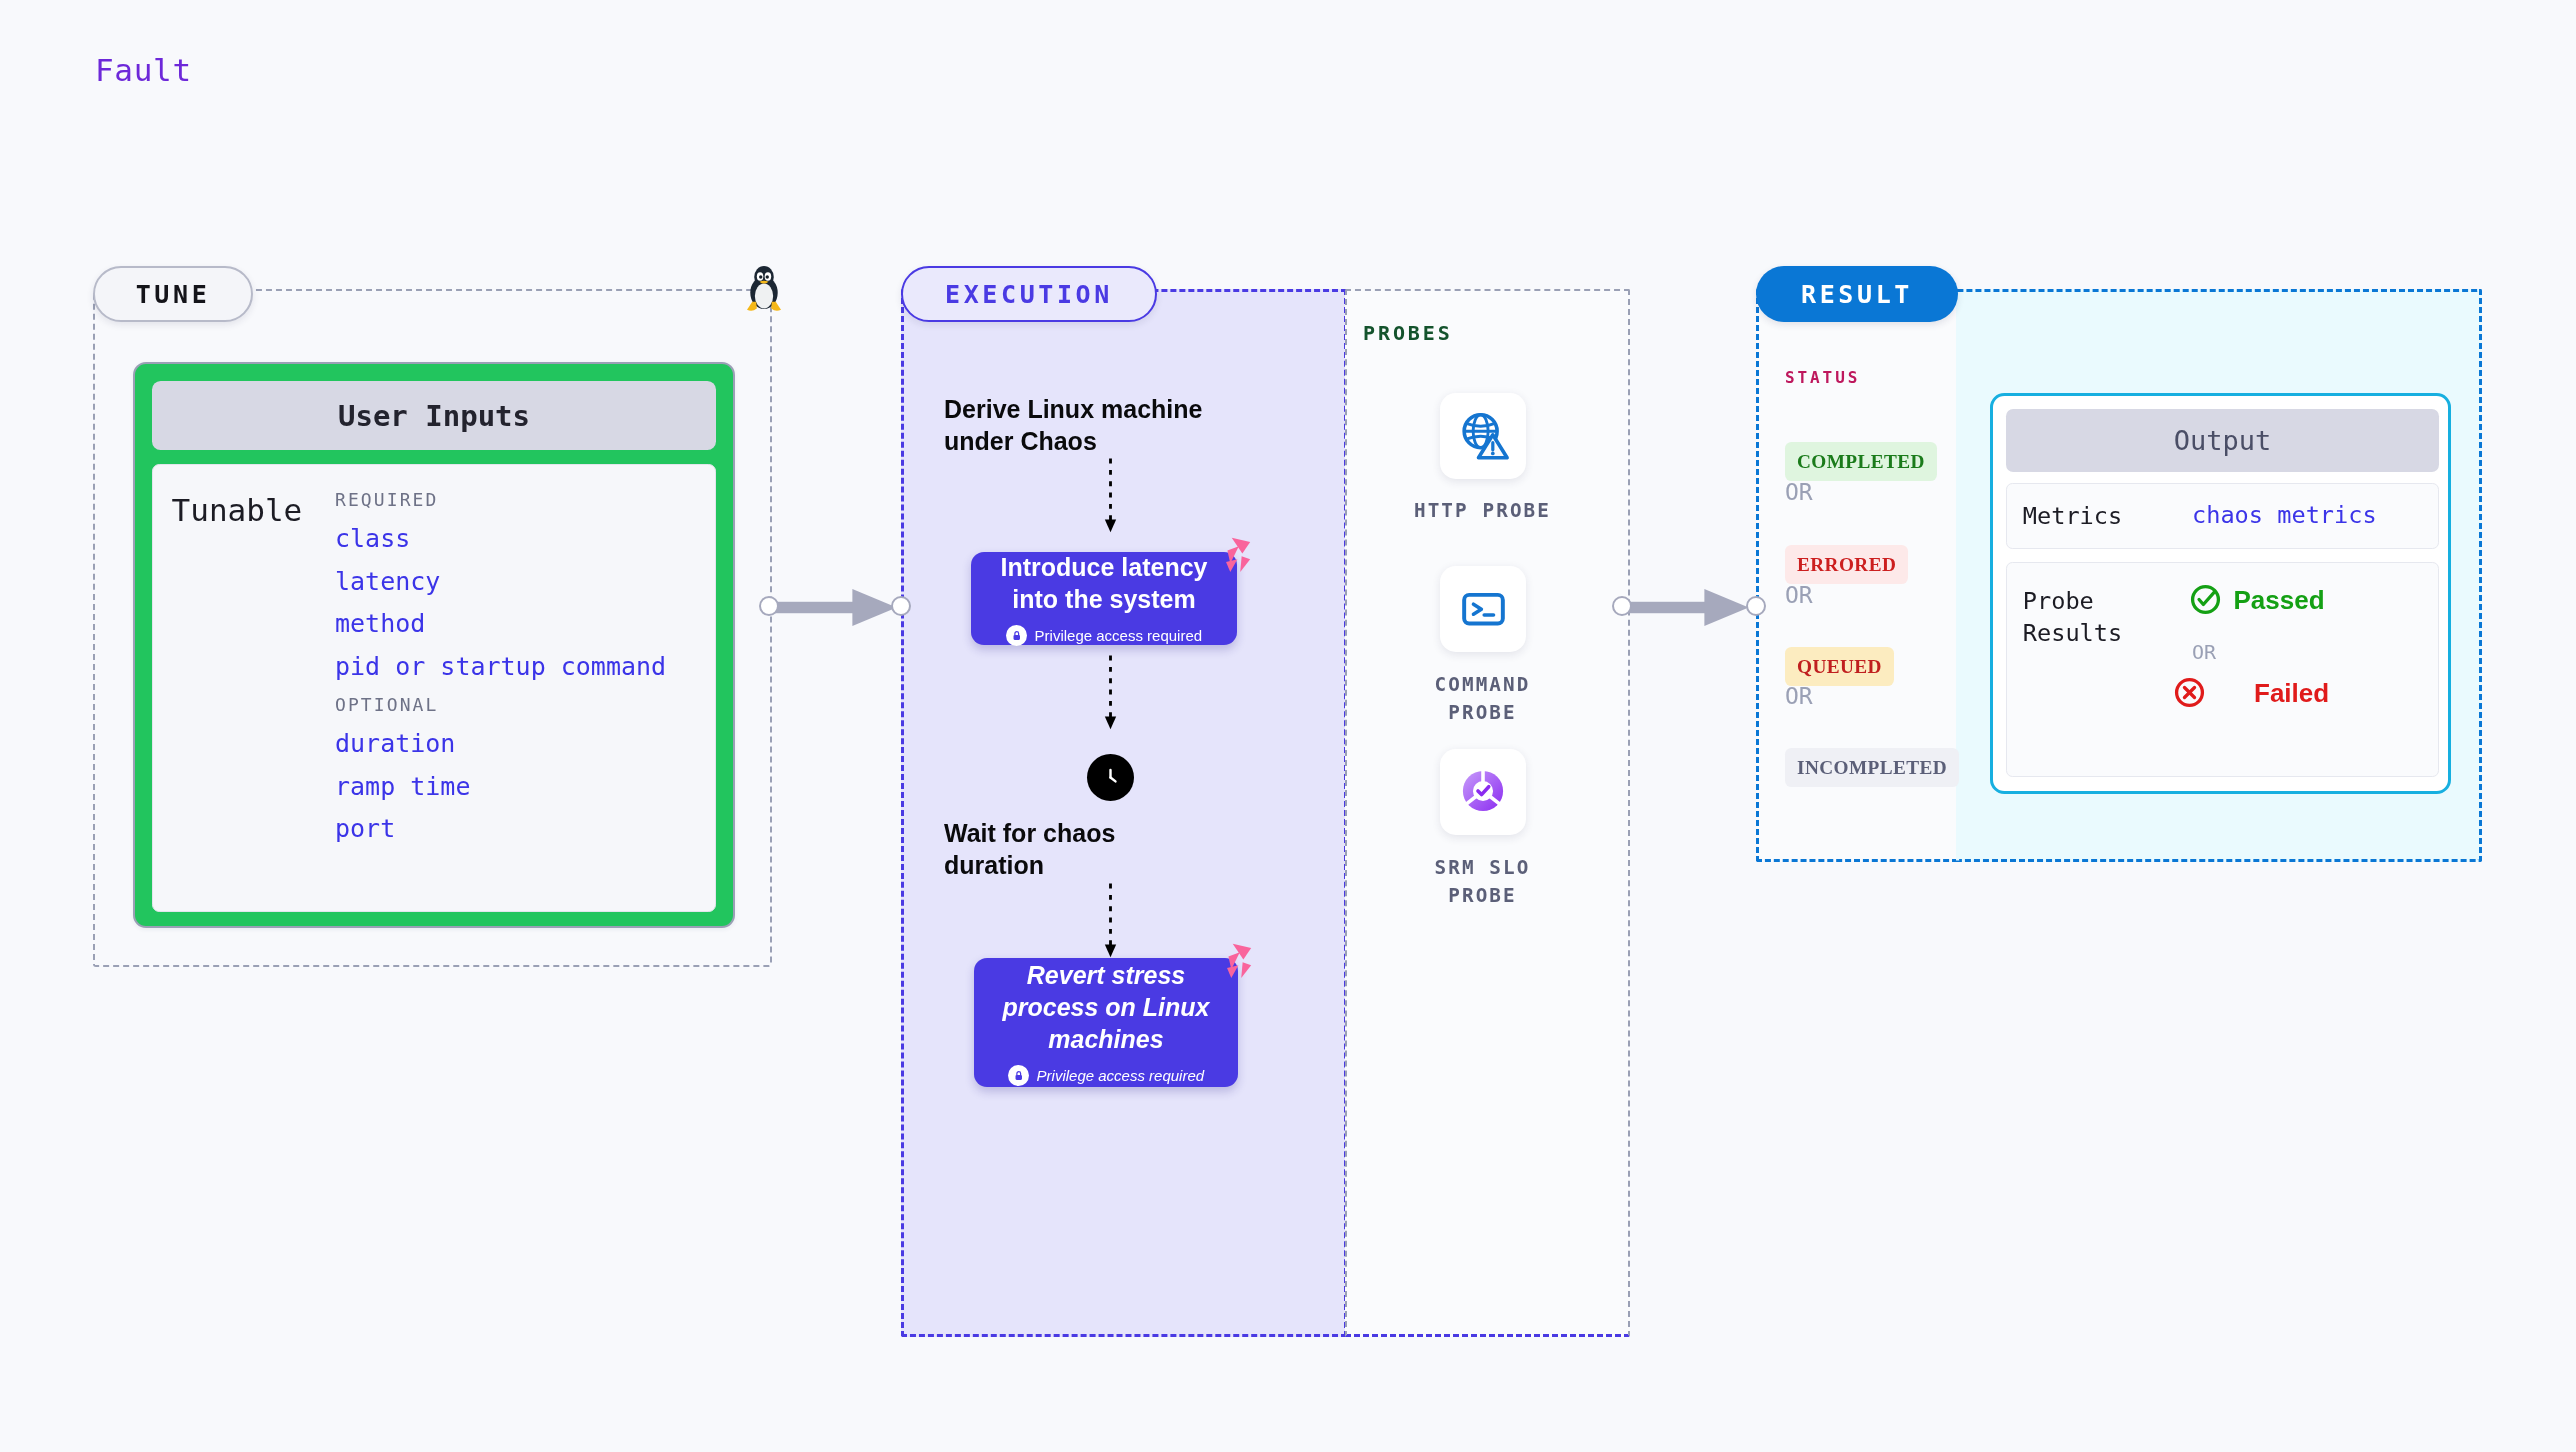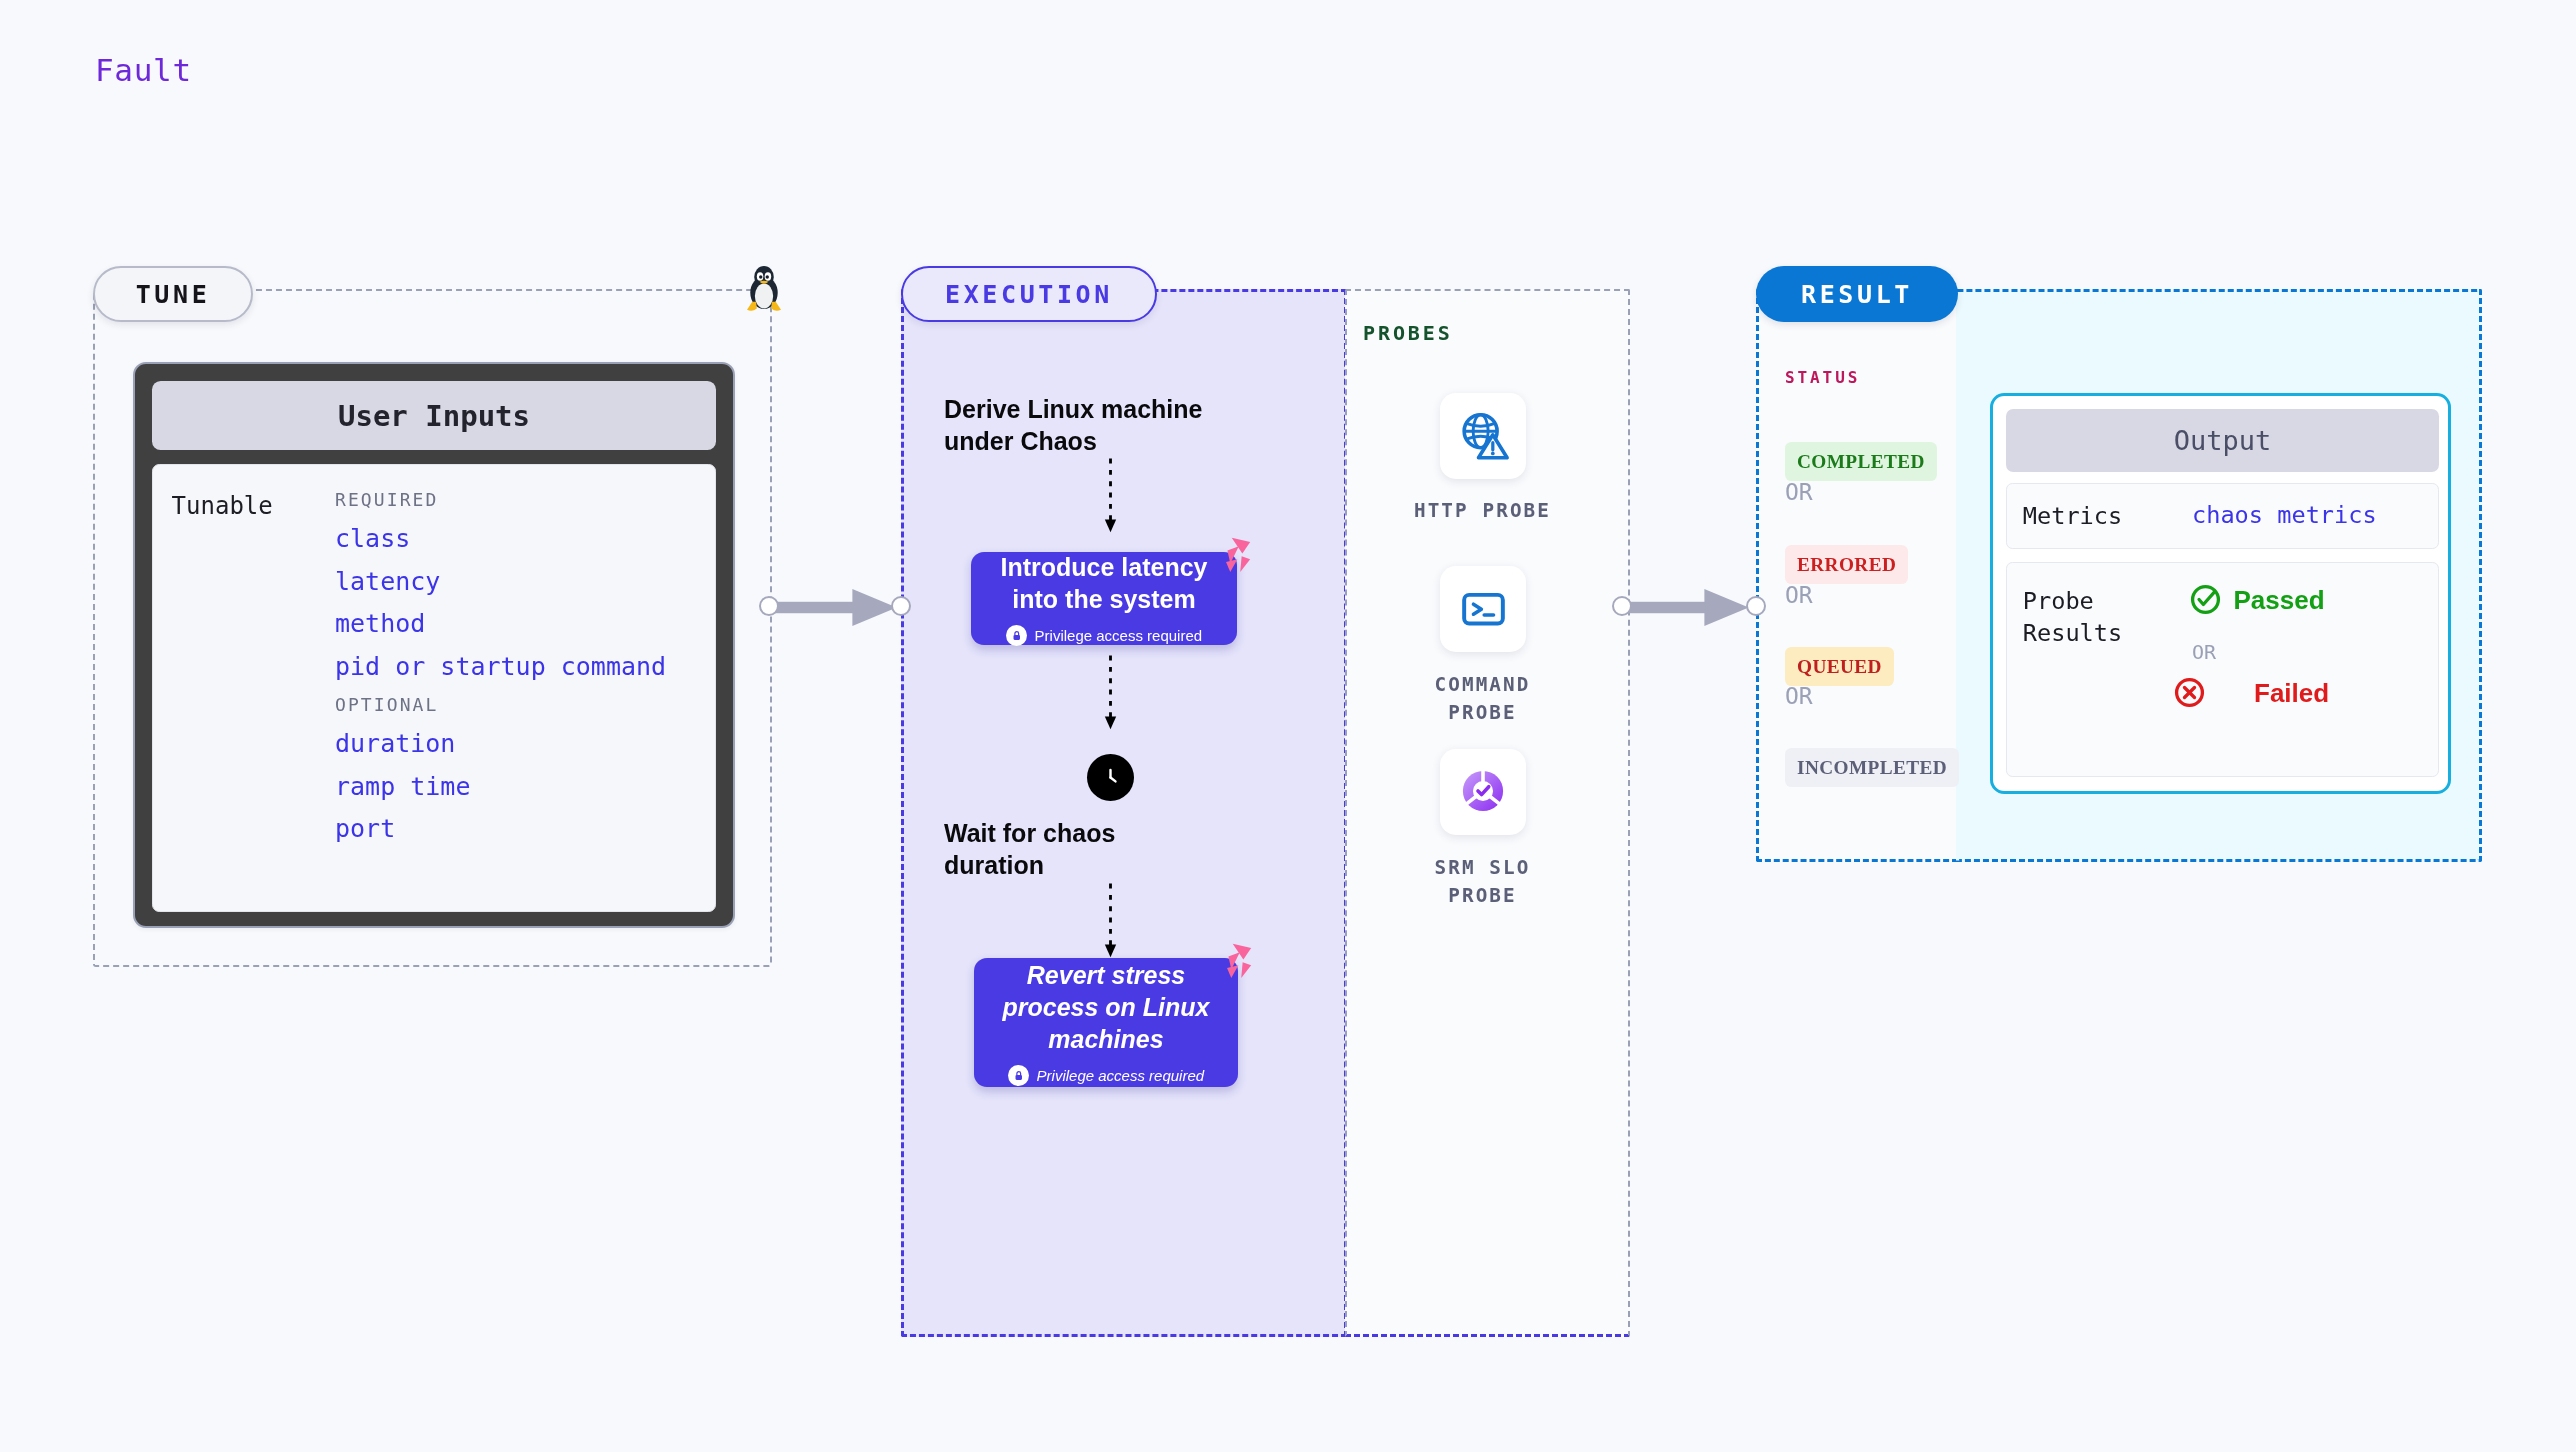--- a/index.html
+++ b/index.html
@@ -73,36 +73,36 @@
   }
   .dash-output {
     position: absolute; left: 1956px; top: 289px; width: 526px; height: 573px;
     border: 3.6px dashed #0A77D5; border-left: none;
     background: #EAFAFE; border-radius: 1.4px;
   }
 
   
   .ui-card {
     position: absolute; left: 133px; top: 362px; width: 602px; height: 566px;
-    border: 2.9px solid #9AA0B5; border-radius: 13px; background: #404040;
+    border: 2.9px solid #9AA0B5; border-radius: 13px; background: #22c55e;
     box-shadow: 0 1.4px 4.3px rgba(40,44,80,.06);
   }
   .ui-head {
     position: absolute; left: 17px; top: 17px; width: 564px; height: 69px;
     background: #D7D8E4; border-radius: 8.6px;
     display: flex; align-items: center; justify-content: center;
     font-family: "DejaVu Sans Mono", monospace; font-size: 29px; font-weight: 700; color: #23232E;
   }
   .ui-body {
     position: absolute; left: 17px; top: 100px; width: 564px; height: 448px;
     border: 1.4px solid #E3E5EC; border-radius: 7.2px; background: #F6F7FA;
   }
   .tunable-label {
     position: absolute; left: 18.6px; top: 27px;
-    font-family: "DejaVu Sans Mono", monospace; font-size: 24px; color: #1C1C24;
+    font-family: "DejaVu Sans Mono", monospace; font-size: 31px; color: #1C1C24;
   }
   .tun-col { position: absolute; left: 182px; top: 15.8px; width: 373px; }
   .tun-group {
     font-family: "DejaVu Sans Mono", monospace; font-size: 18px;
     color: #6E7287; letter-spacing: 2.1px; margin-top: 8.6px; margin-bottom: 7.2px;
   }
   .tun-item {
     font-family: "DejaVu Sans Mono", monospace; font-size: 25px;
     color: #3B34E8; margin: 13.6px 0;
   }

